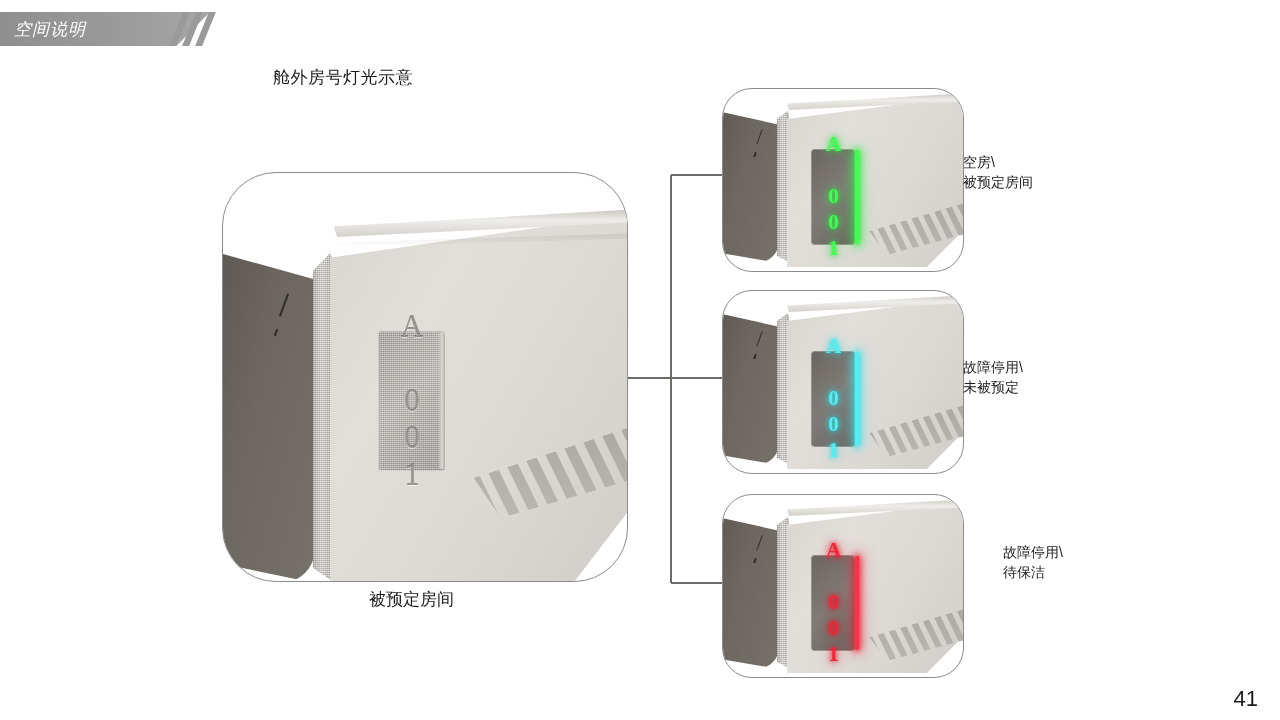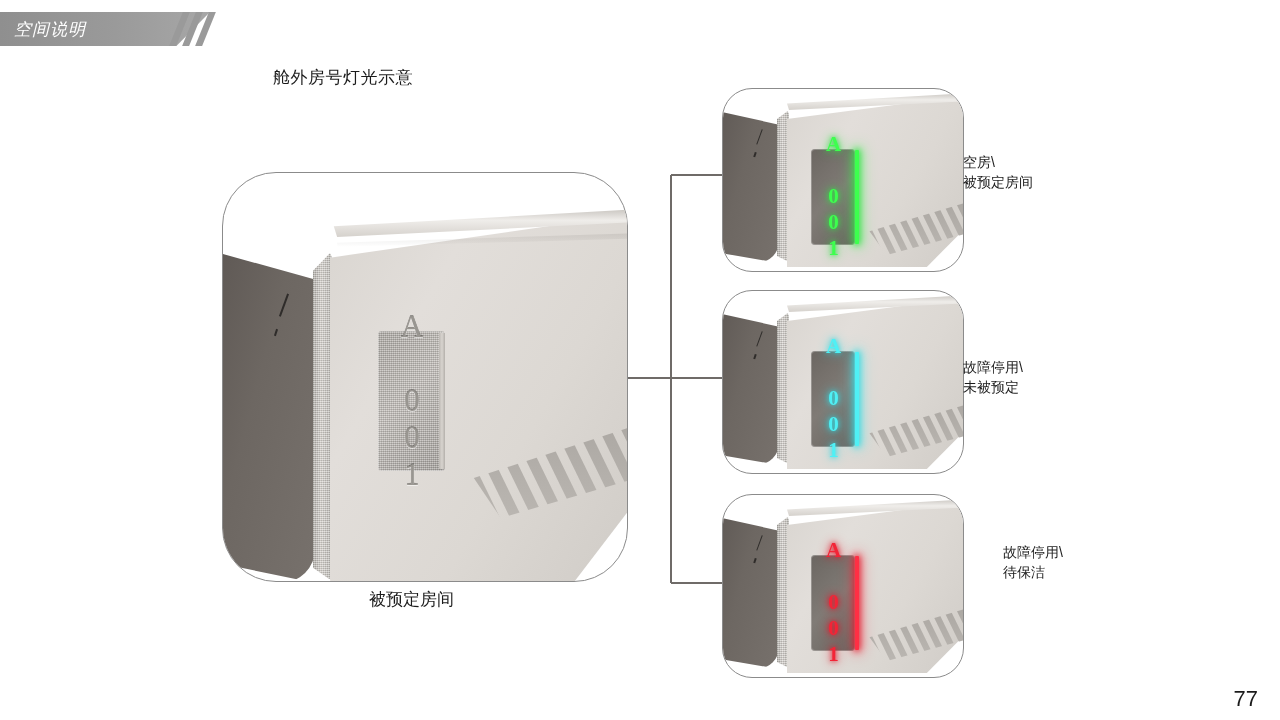--- a/index.html
+++ b/index.html
@@ -372,13 +372,13 @@
       <i style="left:92px; width:7px;"></i>
       <i style="left:105px; width:7px;"></i>
     </div>
   </div>
 </div>
 <div class="state-label" style="left:963px; top:542px;padding-left:40px;">
   <div>故障停用\</div>
   <div>待保洁</div>
 </div>
 
-<div id="page-number">77</div>
+<div id="page-number">41</div>
 
 </body></html>

